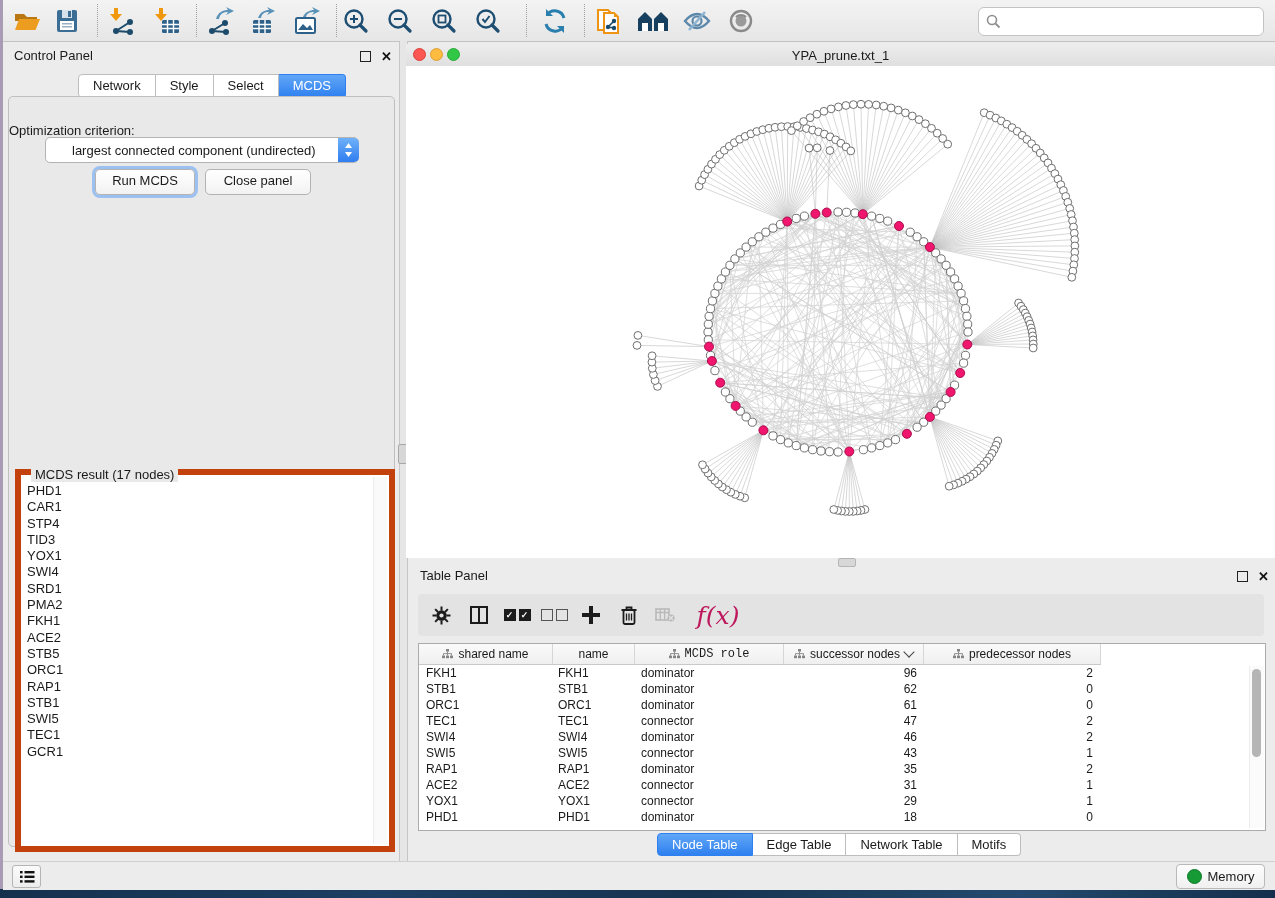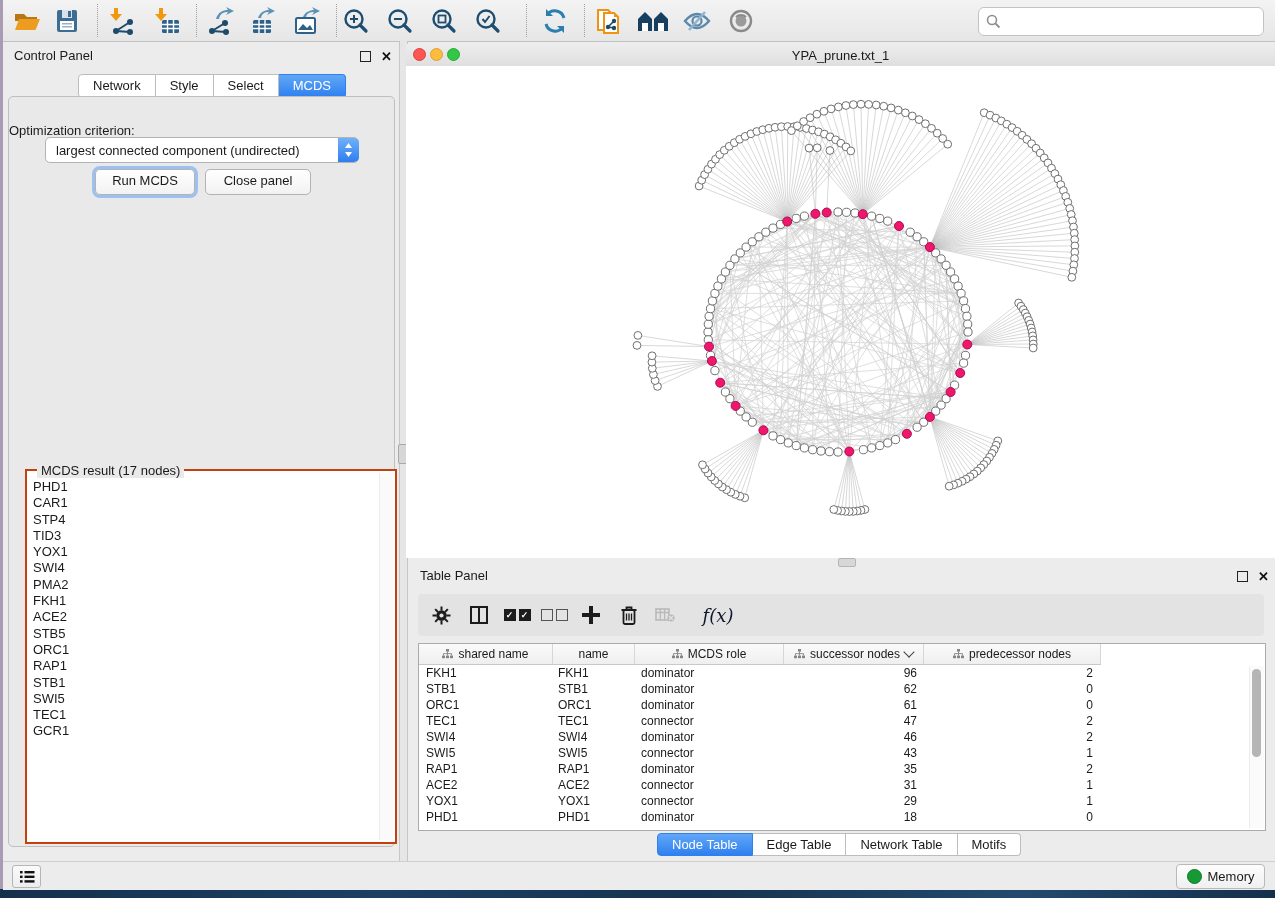--- a/index.html
+++ b/index.html
@@ -33,29 +33,29 @@
        border:1px solid #bdbdbd;border-left:none;text-align:center;}
   .tab:first-child{border-left:1px solid #bdbdbd;border-radius:4px 0 0 4px;}
   .tab:last-child{border-radius:0 4px 4px 0;}
   .tab.sel{background:linear-gradient(#62a7f7,#2e80f0);color:#fff;border-color:#2e80f0;}
 
   #cp-body{left:8px;top:96px;width:385px;height:749px;background:#e9e9e9;
      border:1px solid #bfbfbf;border-radius:5px;}
   #opt-label{left:0;top:26px;width:100%;text-align:left;font-size:13px;}
   #opt-select{left:36px;top:40px;width:312px;height:24px;background:#fff;border:1px solid #b3b3b3;
      border-radius:5px;display:flex;align-items:center;font-size:13px;}
-  #opt-select .val{flex:1;padding-left:10px;}
+  #opt-select .val{flex:1;padding-left:10px;margin-left:16px;}
   #opt-stepper{width:21px;height:24px;margin-right:-1px;border-radius:0 5px 5px 0;
      background:linear-gradient(#6fb1f9,#2f7df0);display:flex;align-items:center;justify-content:center;}
   .btn{position:absolute;height:24px;background:linear-gradient(#ffffff,#f2f2f2);
      border:1px solid #b3b3b3;border-radius:5px;font-size:13px;text-align:center;line-height:22px;}
   #run-btn{left:86px;top:72px;width:98px;box-shadow:0 0 0 3px rgba(105,165,245,.6);}
   #closep-btn{left:196px;top:72px;width:104px;}
 
-  #mcds-group{left:16px;top:372px;width:368px;height:371px;background:#fff;border:2px solid #c2410c;}
+  #mcds-group{left:6px;top:372px;width:368px;height:371px;background:#fff;border:6px solid #c2410c;}
   #mcds-group-label{position:absolute;left:10px;top:-8px;background:#e9e9e9;padding:0 4px;font-size:13px;}
   #mcds-list{position:absolute;left:2px;top:8px;width:345px;font-size:13px;line-height:16.3px;}
   #mcds-list div{padding-left:4px;}
   #mcds-scroll{position:absolute;right:2px;top:2px;width:13px;height:367px;background:#fafafa;border-left:1px solid #ececec;}
 
   
   #vsplit{left:399px;top:41px;width:7px;height:848px;background:#e6e6e6;border-left:1px solid #c6c6c6;border-right:1px solid #c6c6c6;}
   #vsplit-grip{left:398px;top:444px;width:8px;height:18px;background:#d7d7d7;border:1px solid #a8a8a8;border-radius:2px;}
   #hsplit-grip{left:838px;top:558px;width:16px;height:7px;background:#d7d7d7;border:1px solid #b5b5b5;border-radius:2px;}
 
@@ -67,21 +67,21 @@
   #net-canvas{left:406px;top:66px;width:869px;height:492px;background:#fff;}
 
   
   #tp-title{left:420px;top:568px;font-size:13px;}
   #tp-toolbar{left:418px;top:594px;width:846px;height:42px;background:#e3e3e3;border-radius:4px;}
   .tp-icon{position:absolute;top:7px;width:30px;height:28px;display:flex;align-items:center;justify-content:center;}
   .chk-pair{display:flex;gap:3px;}
   .chk{width:10px;height:10px;border:1.5px solid #1c1c1c;background:#1c1c1c;color:#fff;
        font-size:9px;line-height:10px;text-align:center;font-weight:bold;}
   .chk.empty{background:#e3e3e3;border-color:#555;color:transparent;}
-  #fx-glyph{font-family:"DejaVu Serif",serif;font-style:italic;font-size:18px;color:#0f172a;margin-left:26px;}
+  #fx-glyph{font-family:"DejaVu Serif",serif;font-style:italic;font-size:25px;color:#be185d;margin-left:26px;}
 
   #node-table{left:418px;top:643px;width:846px;height:186px;background:#fff;border:1px solid #ababab;overflow:hidden;}
   #nt-header{position:absolute;left:0;top:0;height:20px;width:682px;display:flex;
      background:linear-gradient(#fafafa,#efefef);border-bottom:1px solid #c9c9c9;}
   .hcell{border-right:1px solid #d6d6d6;display:flex;align-items:center;justify-content:center;
      font-size:12px;gap:5px;color:#1a1a1a;}
   .hcell svg{flex:0 0 auto;}
   #nt-rows{position:absolute;left:0;top:21px;width:682px;font-size:12px;}
   .trow{display:flex;height:16px;line-height:16px;}
   .tcell{overflow:hidden;white-space:nowrap;}
@@ -280,20 +280,21 @@
 
   <div class="abs" id="mcds-group">
     <span id="mcds-group-label">MCDS result (17 nodes)</span>
     <div id="mcds-list">
         <div>PHD1</div>
         <div>CAR1</div>
         <div>STP4</div>
         <div>TID3</div>
         <div>YOX1</div>
         <div>SWI4</div>
+        <div>SRD1</div>
         <div>PMA2</div>
         <div>FKH1</div>
         <div>ACE2</div>
         <div>STB5</div>
         <div>ORC1</div>
         <div>RAP1</div>
         <div>STB1</div>
         <div>SWI5</div>
         <div>TEC1</div>
         <div>GCR1</div>
@@ -1060,21 +1061,21 @@
             <rect x="4" y="6.6" width="3" height="2.6"></rect>
             <rect x="8" y="6.6" width="3" height="2.6"></rect>
           </g>
           <path d="M5.5 2.6v2M1.5 6.6v-2h8v2M5.5 4.6v2" stroke="#848484" stroke-width="0.9" fill="none"></path>
         </svg>
         <span>shared name</span>
       </div>
       <div class="hcell c1" style="padding: 0px; text-align: right;">
         <span>name</span>
       </div>
-      <div class="hcell c2" style="padding: 0px; text-align: center;">
+      <div class="hcell c2" style="padding: 0px; text-align: center; font-family: Liberation Mono, monospace;">
         <svg width="11" height="10" viewBox="0 0 11 10">
           <g fill="#848484">
             <rect x="4" y="0" width="3" height="2.6"></rect>
             <rect x="0" y="6.6" width="3" height="2.6"></rect>
             <rect x="4" y="6.6" width="3" height="2.6"></rect>
             <rect x="8" y="6.6" width="3" height="2.6"></rect>
           </g>
           <path d="M5.5 2.6v2M1.5 6.6v-2h8v2M5.5 4.6v2" stroke="#848484" stroke-width="0.9" fill="none"></path>
         </svg>
         <span>MCDS role</span>

